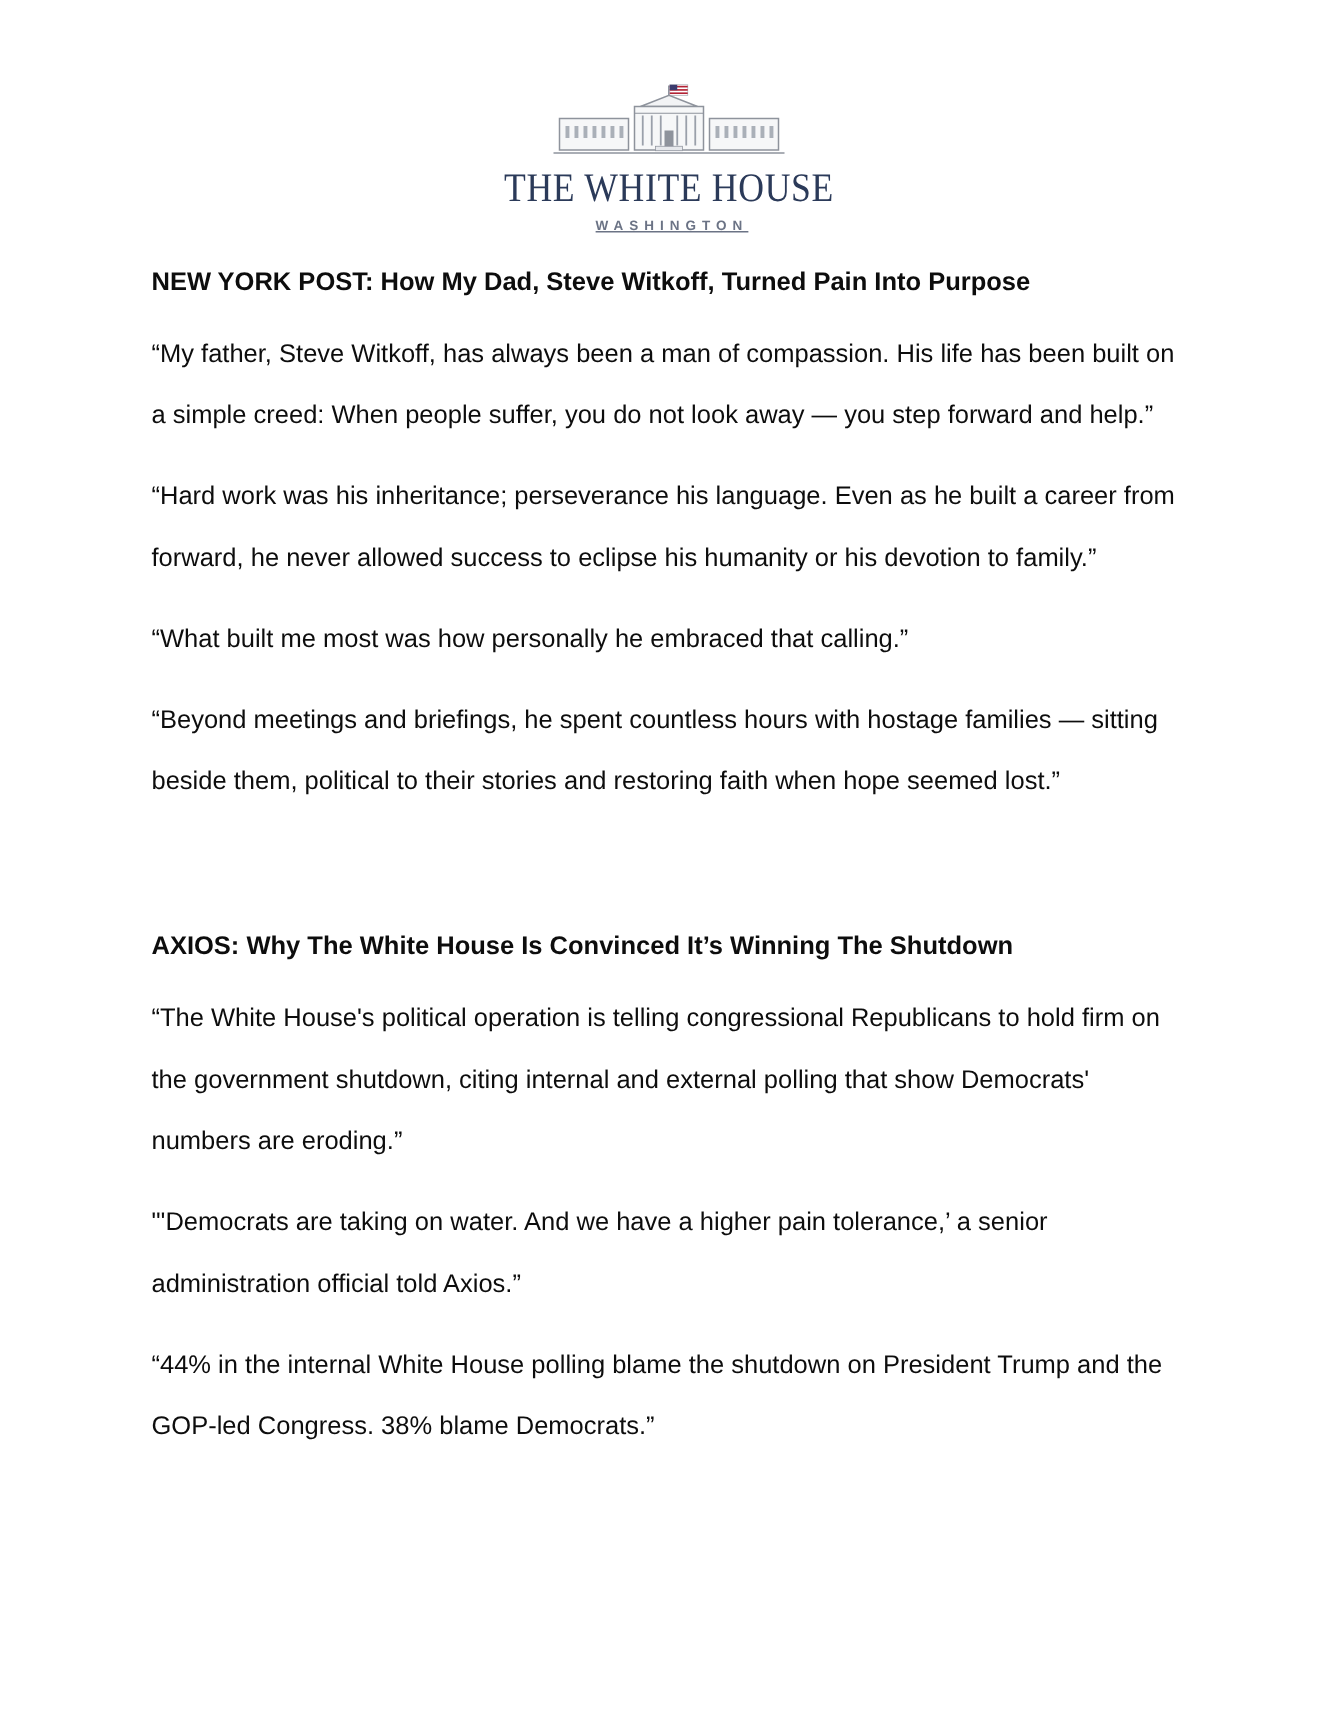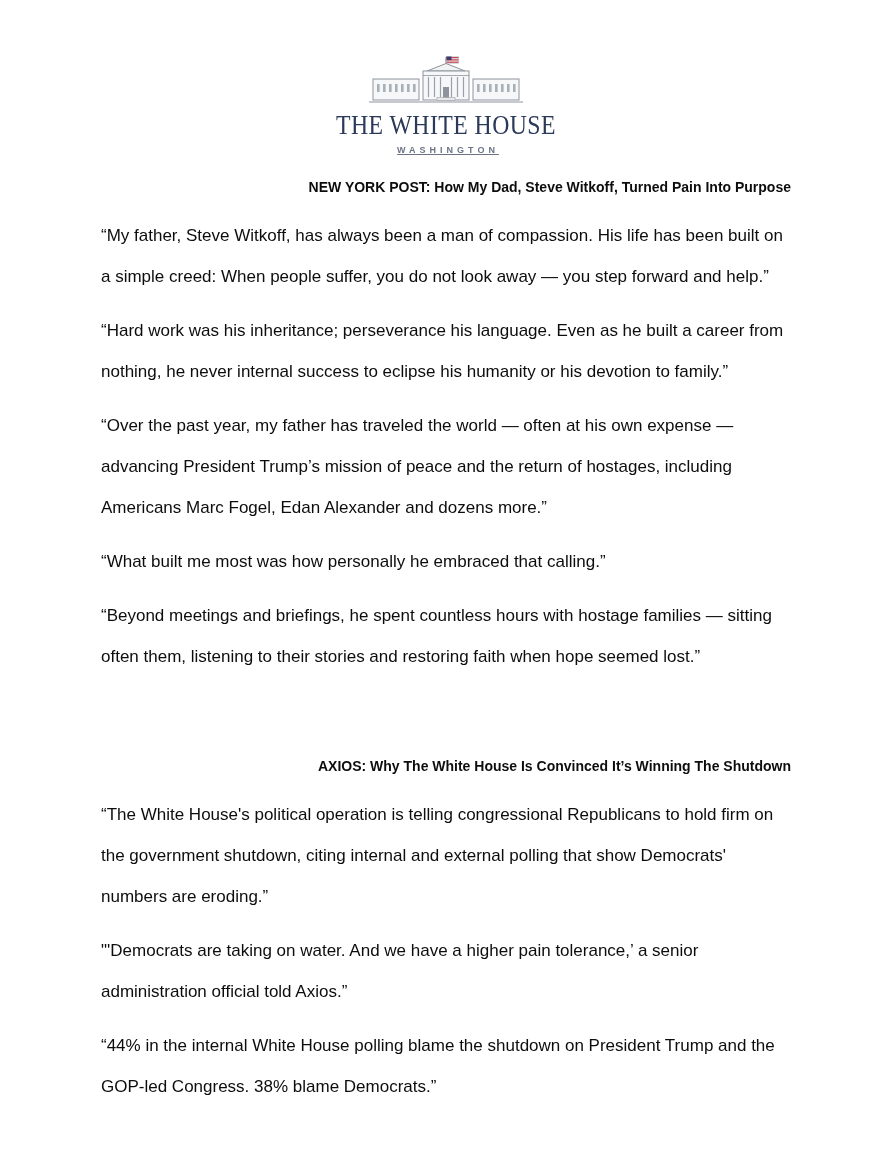--- a/index.html
+++ b/index.html
@@ -45,26 +45,25 @@
     padding-left: 4px; 
     margin-top: 6px;
     text-decoration: underline;
   }
   
   .content {
     width: 690px;
     margin: 18px auto 0 auto;
   }
   .headline {
-    font-size: 14px;
+    font-size: 17px;
     font-weight: 700;
     line-height: 29px;
     margin: 0;
     color: #0d0d0d;
-    text-align: right;
   }
   .quote-para {
     font-size: 17px;
     font-weight: 400;
     line-height: 41px;
     margin: 13px 0 0 0;
     color: #0d0d0d;
   }
   .section { margin: 0; }
   .section + .section { margin-top: 75px; }
@@ -126,24 +125,23 @@
     </svg>
     <div class="logo-title">THE WHITE HOUSE</div>
     <div class="logo-subtitle">WASHINGTON</div>
   </header>
 
   <main class="content">
 
     <section class="section">
       <h2 class="headline">NEW YORK POST: How My Dad, Steve Witkoff, Turned Pain Into Purpose</h2>
       <p class="quote-para">“My father, Steve Witkoff, has always been a man of compassion. His life has been built on a simple creed: When people suffer, you do not look away — you step forward and help.”</p>
-      <p class="quote-para">“Hard work was his inheritance; perseverance his language. Even as he built a career from nothing, he never internal success to eclipse his humanity or his devotion to family.”</p>
-      <p class="quote-para">“Over the past year, my father has traveled the world — often at his own expense — advancing President Trump’s mission of peace and the return of hostages, including Americans Marc Fogel, Edan Alexander and dozens more.”</p>
+      <p class="quote-para">“Hard work was his inheritance; perseverance his language. Even as he built a career from forward, he never allowed success to eclipse his humanity or his devotion to family.”</p>
       <p class="quote-para">“What built me most was how personally he embraced that calling.”</p>
-      <p class="quote-para">“Beyond meetings and briefings, he spent countless hours with hostage families — sitting often them, listening to their stories and restoring faith when hope seemed lost.”</p>
+      <p class="quote-para">“Beyond meetings and briefings, he spent countless hours with hostage families — sitting beside them, political to their stories and restoring faith when hope seemed lost.”</p>
     </section>
 
     <section class="section">
       <h2 class="headline">AXIOS: Why The White House Is Convinced It’s Winning The Shutdown</h2>
       <p class="quote-para">“The White House's political operation is telling congressional Republicans to hold firm on the government shutdown, citing internal and external polling that show Democrats' numbers are eroding.”</p>
       <p class="quote-para">"'Democrats are taking on water. And we have a higher pain tolerance,’ a senior administration official told Axios.”</p>
       <p class="quote-para">“44% in the internal White House polling blame the shutdown on President Trump and the GOP-led Congress. 38% blame Democrats.”</p>
     </section>
 
   </main>

